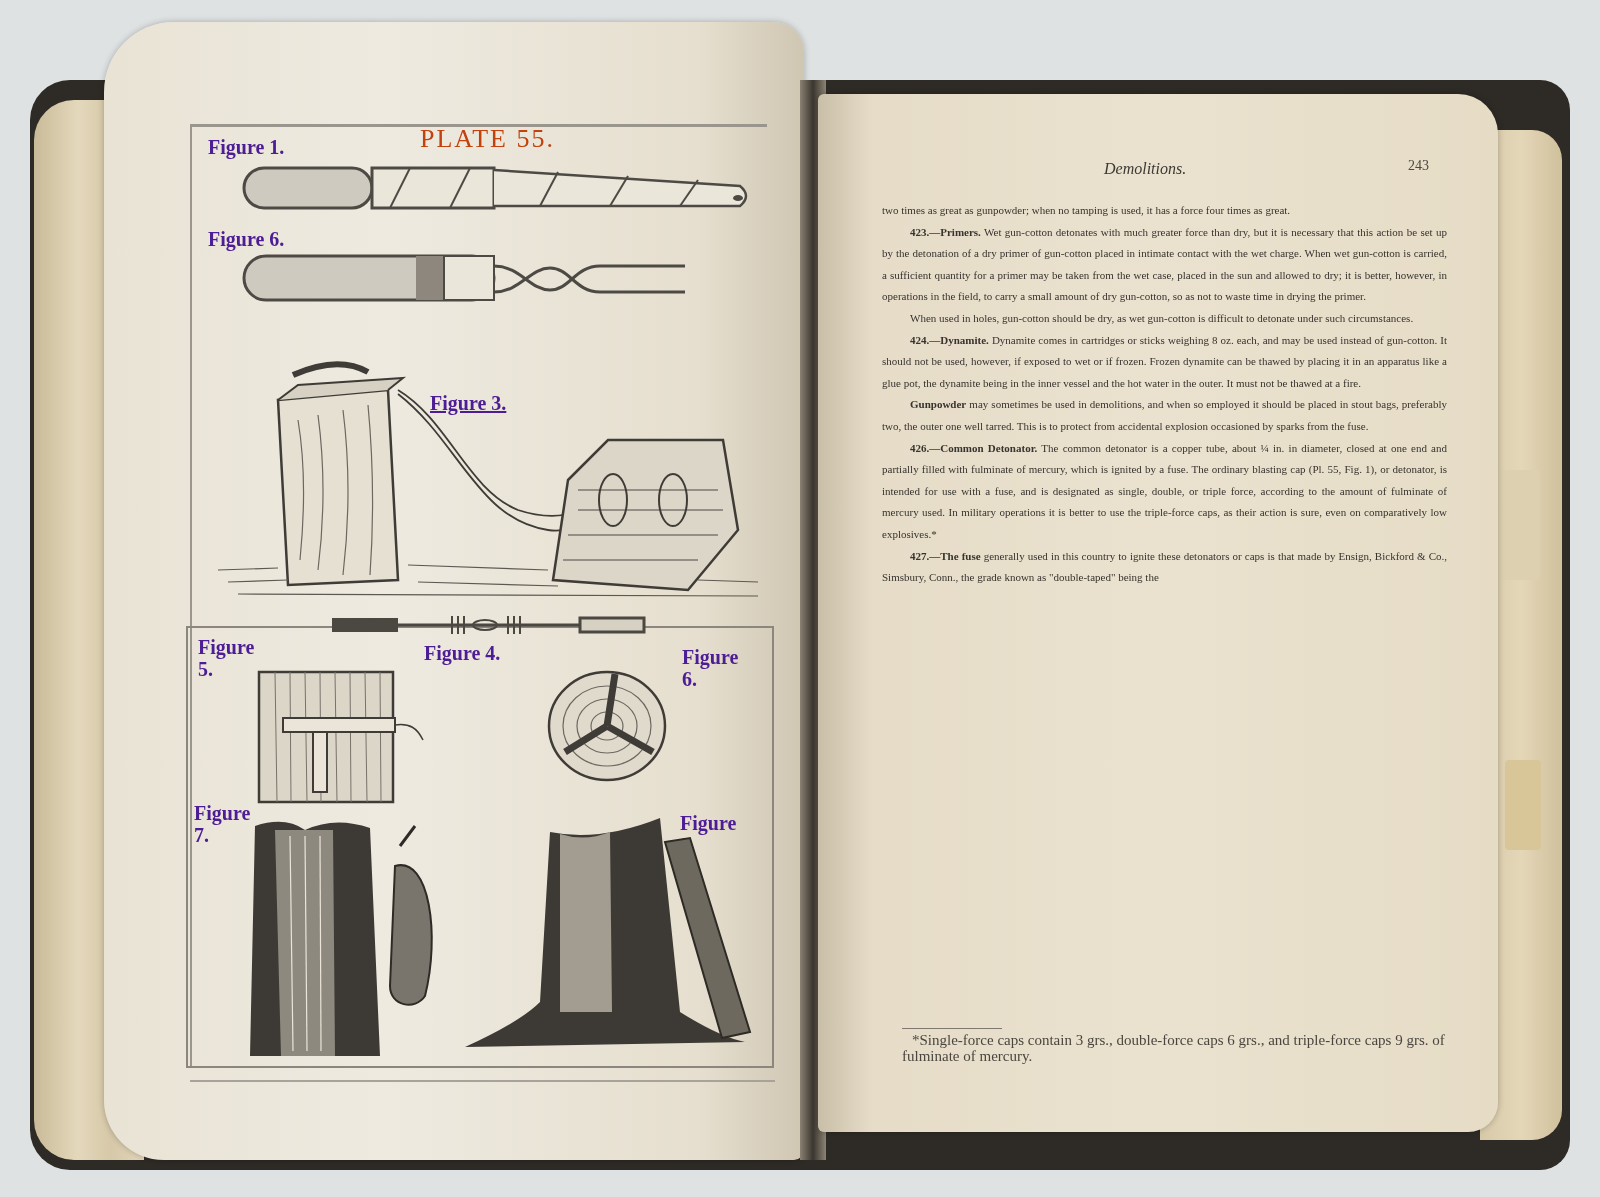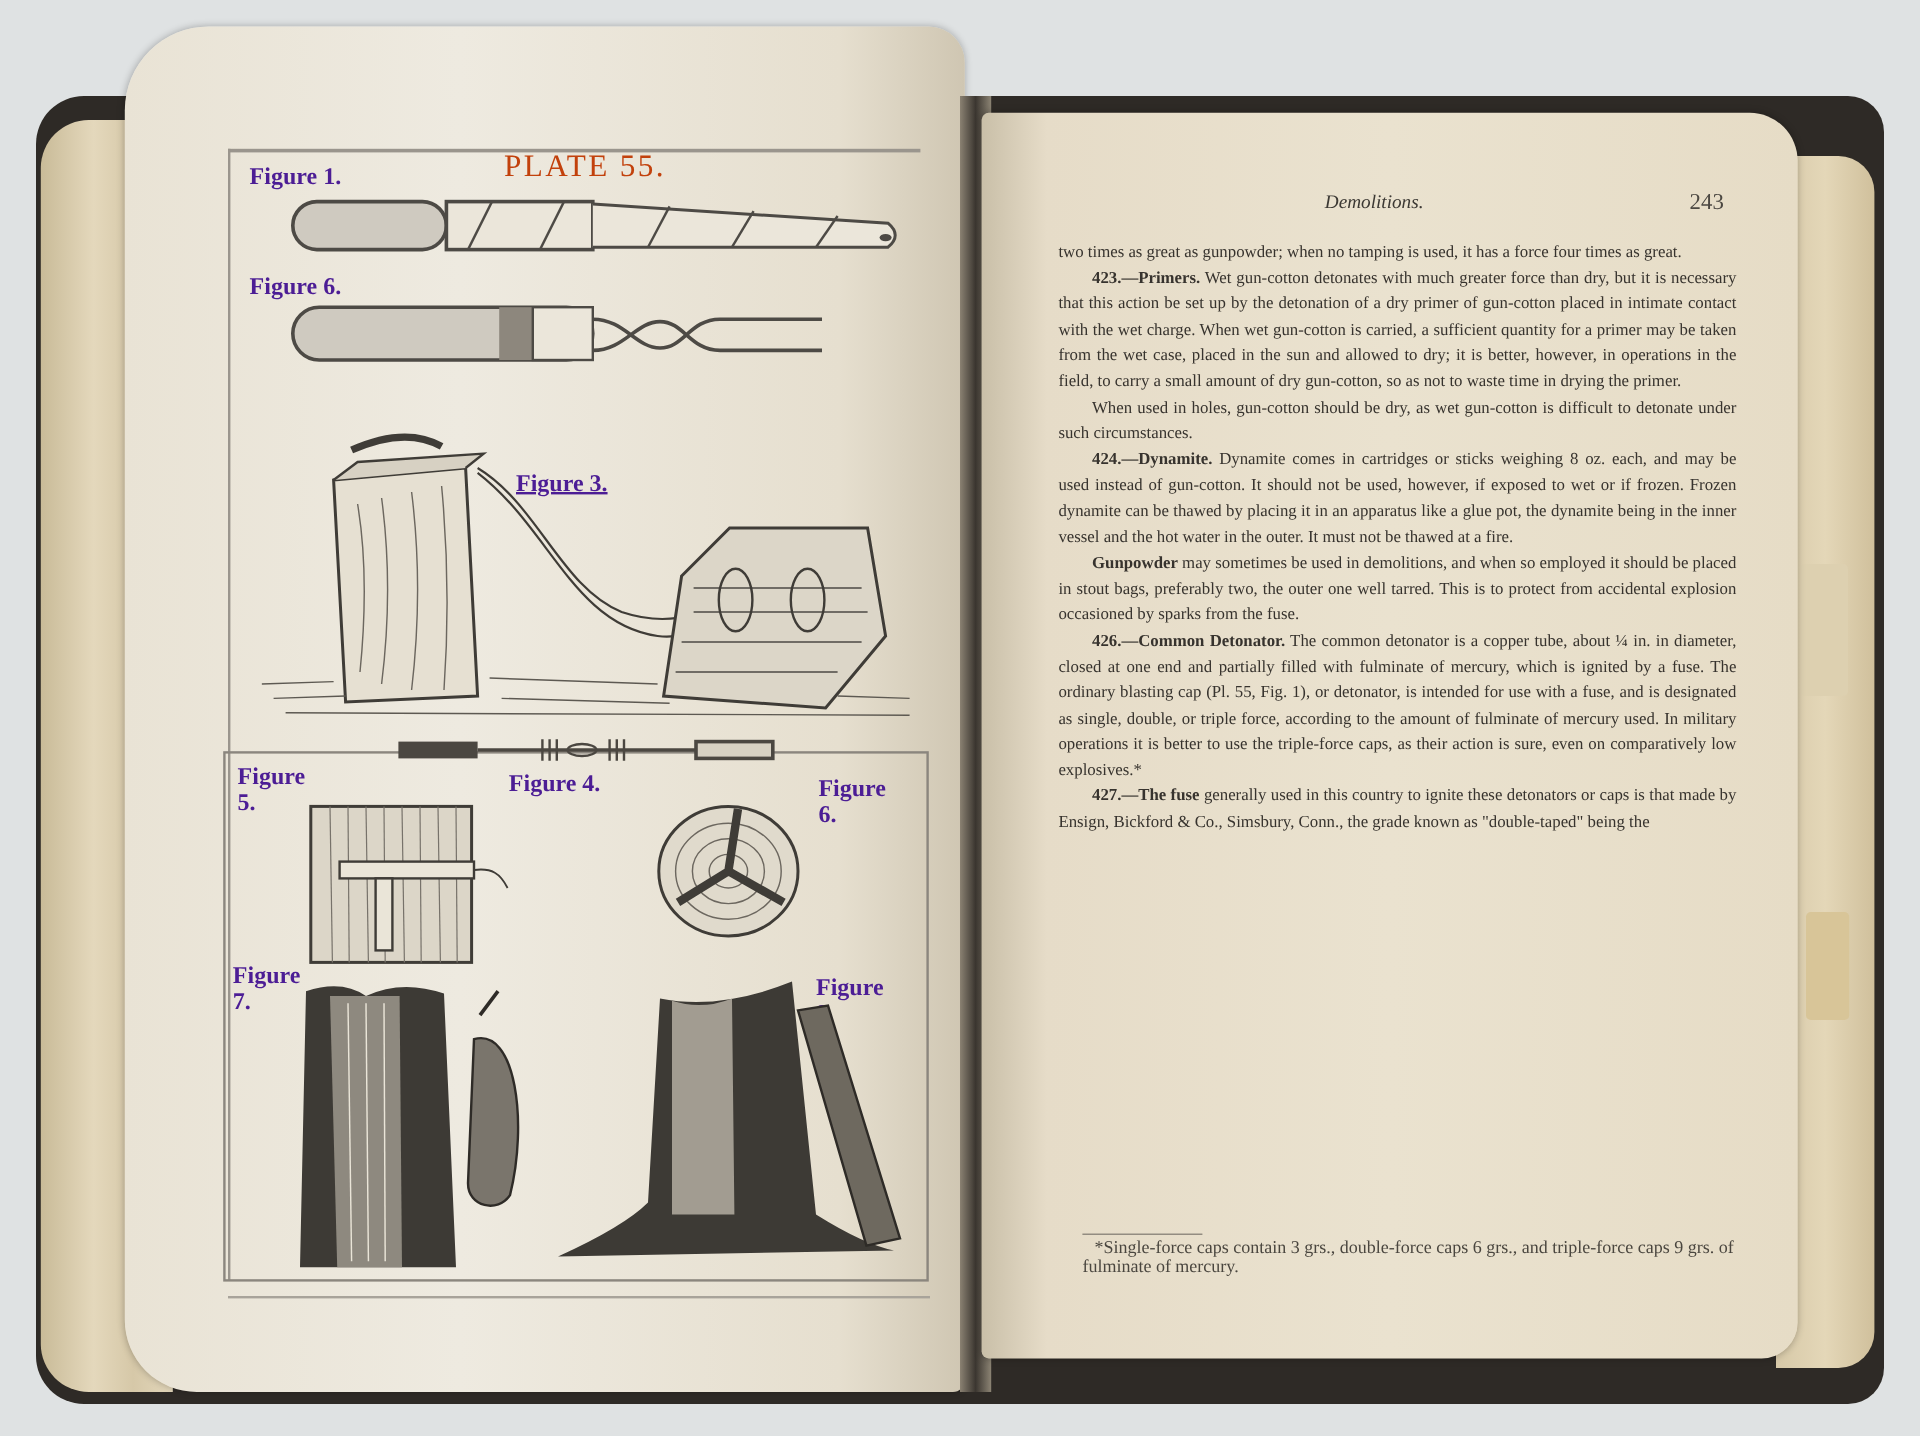--- a/index.html
+++ b/index.html
@@ -11,22 +11,22 @@
   .page-left{left:104px;top:22px;width:700px;height:1138px;border-radius:70px 30px 10px 60px;background:linear-gradient(90deg,#e9e3d5,#eeeae0 40%,#e6dfcf 85%,#cfc6b2);}
   .page-right{left:818px;top:94px;width:680px;height:1038px;border-radius:6px 40px 30px 6px;background:linear-gradient(90deg,#c9bfa8,#e6dcc8 8%,#eae2cf 50%,#e6dcc6);}
   .gutter{position:absolute;left:800px;top:80px;width:26px;height:1080px;background:linear-gradient(90deg,#8a8172,#3b3630 50%,#8c8474);}
   .plate-title{position:absolute;left:420px;top:88px;font-size:26px;color:#c2410c;letter-spacing:2px;margin-top:36px;}
   .plate-frame{position:absolute;left:190px;top:124px;width:575px;height:940px;border-top:3px solid #9a958d;border-left:2px solid #9a958d;}
   .plate-frame-inner{position:absolute;left:186px;top:626px;width:584px;height:438px;border:2px solid #8b867e;}
   .plate-bottom{position:absolute;left:190px;top:1080px;width:585px;border-top:2px solid #a8a39a;}
   .fig-label{position:absolute;font-family:"Liberation Serif",serif;font-weight:bold;color:#4c1d95;font-size:20px;line-height:22px;text-align:left;}
   .illus{position:absolute;}
   .running-head{position:absolute;left:1104px;top:160px;font-style:italic;font-size:16px;color:#3c3934;}
-  .page-num{position:absolute;left:1408px;top:158px;font-size:19px;color:#4c4842;}
-  .text-block{position:absolute;left:882px;top:200px;width:565px;font-size:14px;line-height:21.6px;color:#37332e;text-align:justify;}
+  .page-num{position:absolute;left:1408px;top:158px;font-size:14px;color:#4c4842;}
+  .text-block{position:absolute;left:882px;top:200px;width:565px;font-size:11px;line-height:21.6px;color:#37332e;text-align:justify;}
   .text-block p{margin:0;}
   .text-block .ind{text-indent:28px;}
   .text-block b{font-weight:bold;}
   .foot-rule{position:absolute;left:902px;top:1028px;width:100px;border-top:1.5px solid #7e786f;}
   .footnote{position:absolute;left:902px;top:1032px;width:582px;font-size:15px;line-height:16px;color:#4a463f;text-indent:10px;}
   .tab-strip{position:absolute;background:#ddd0b0;border-radius:4px;}
 </style>
 </head>
 <body>
 

